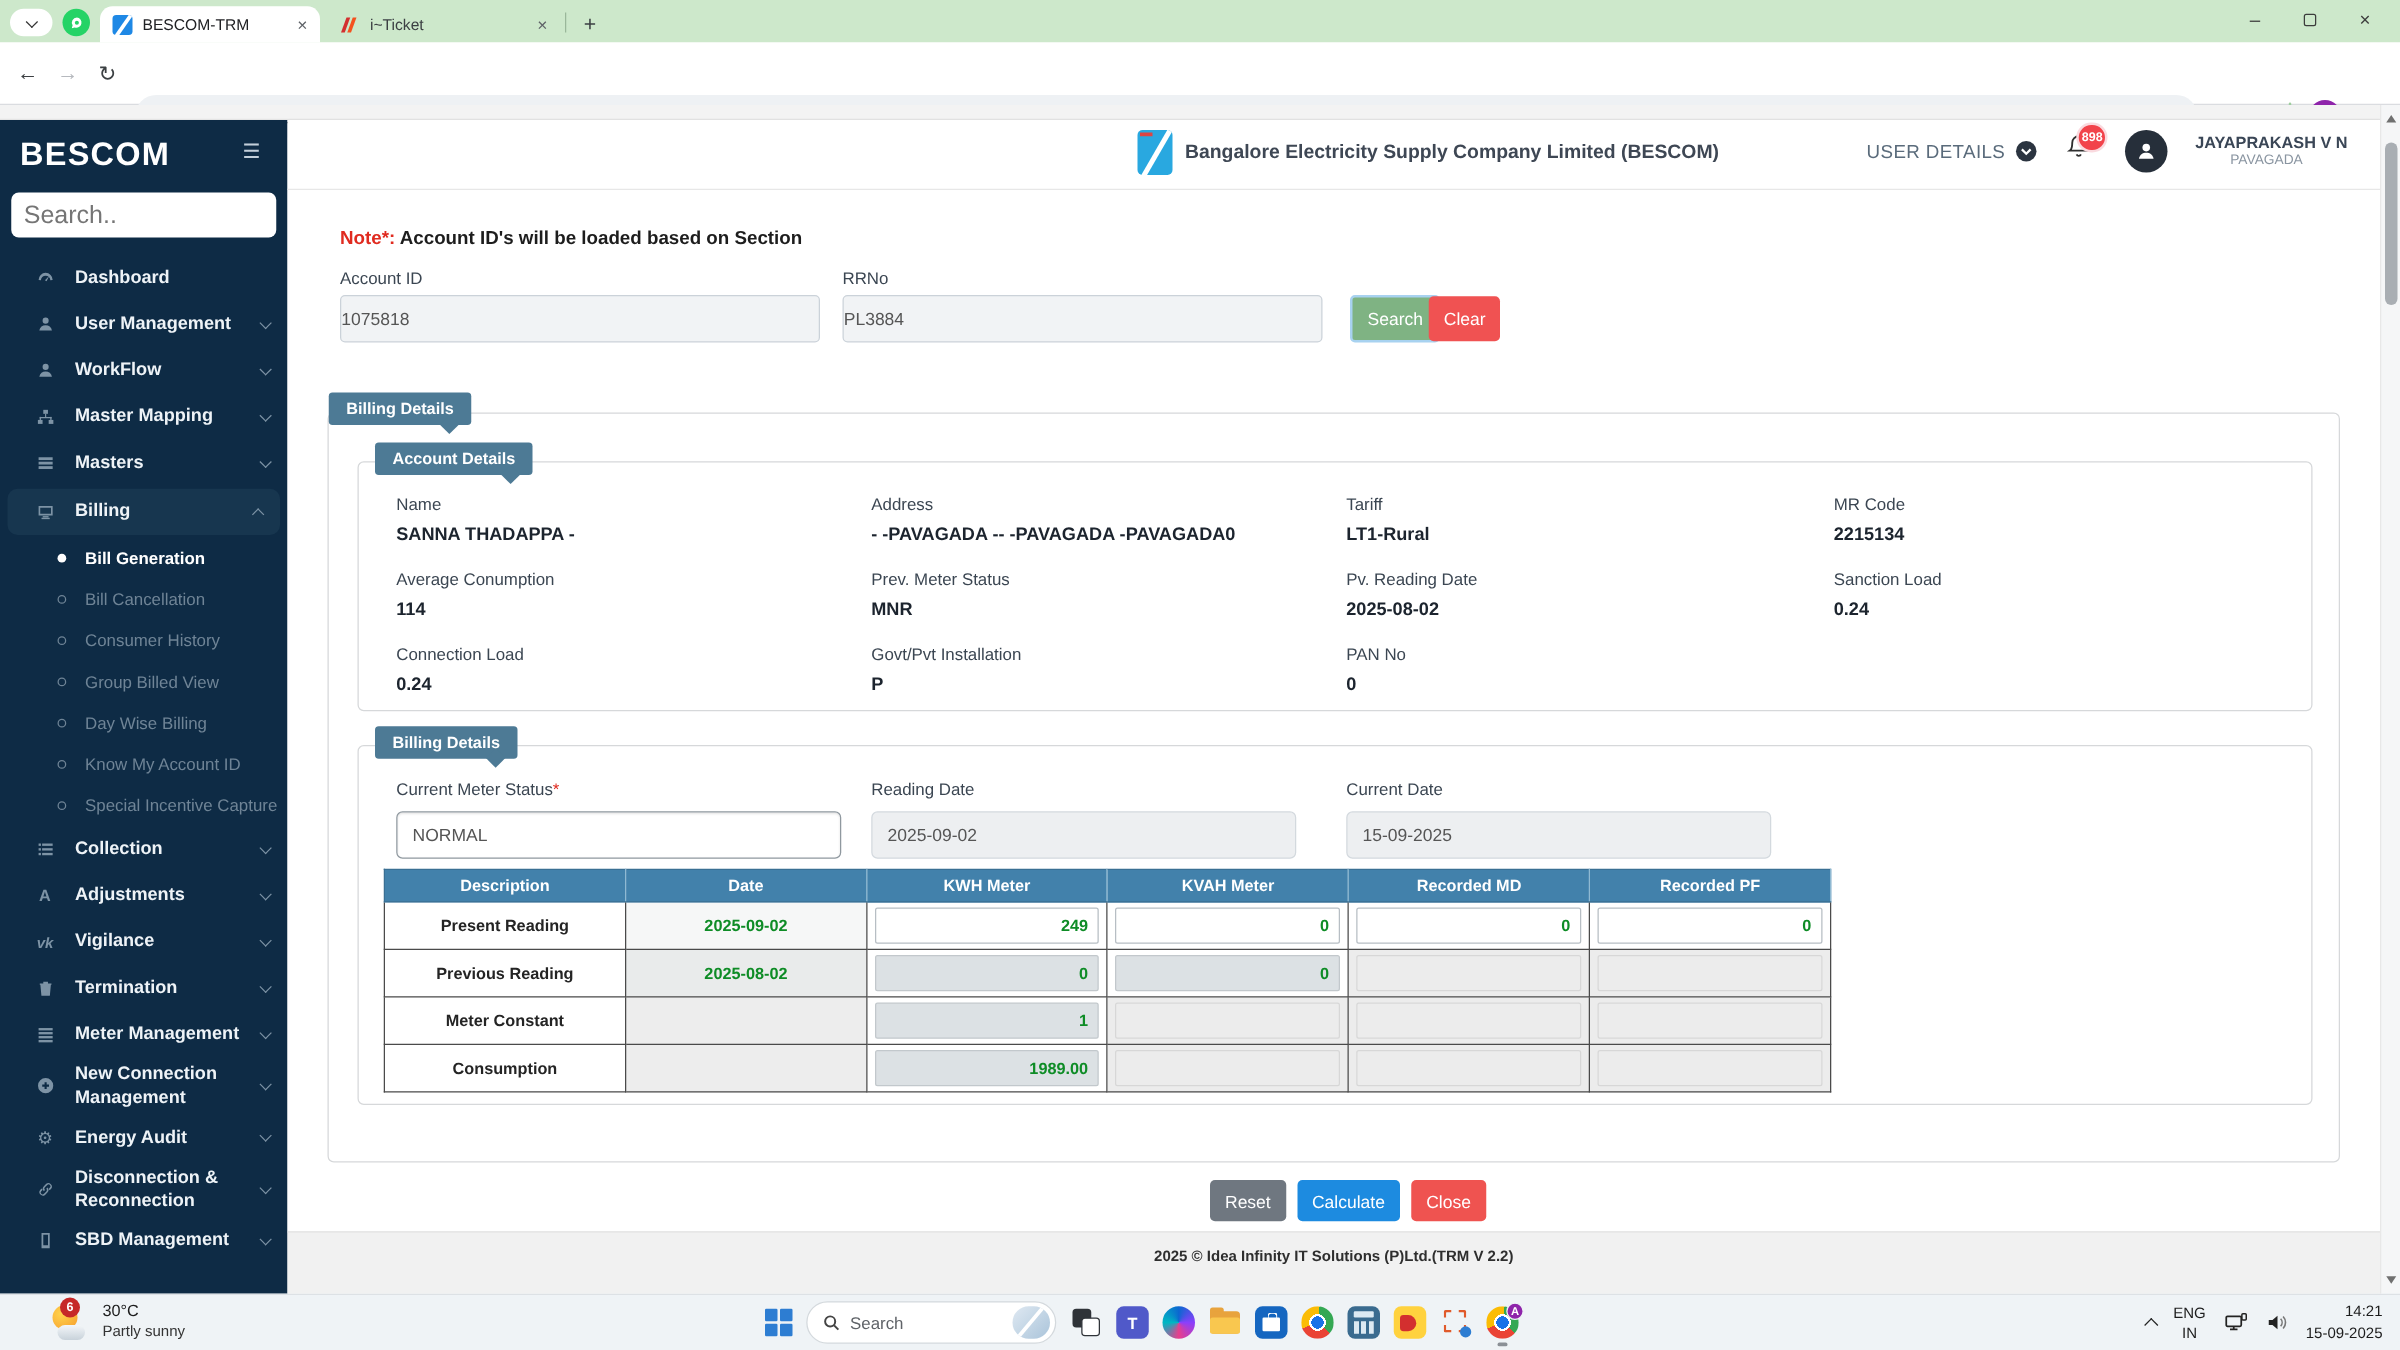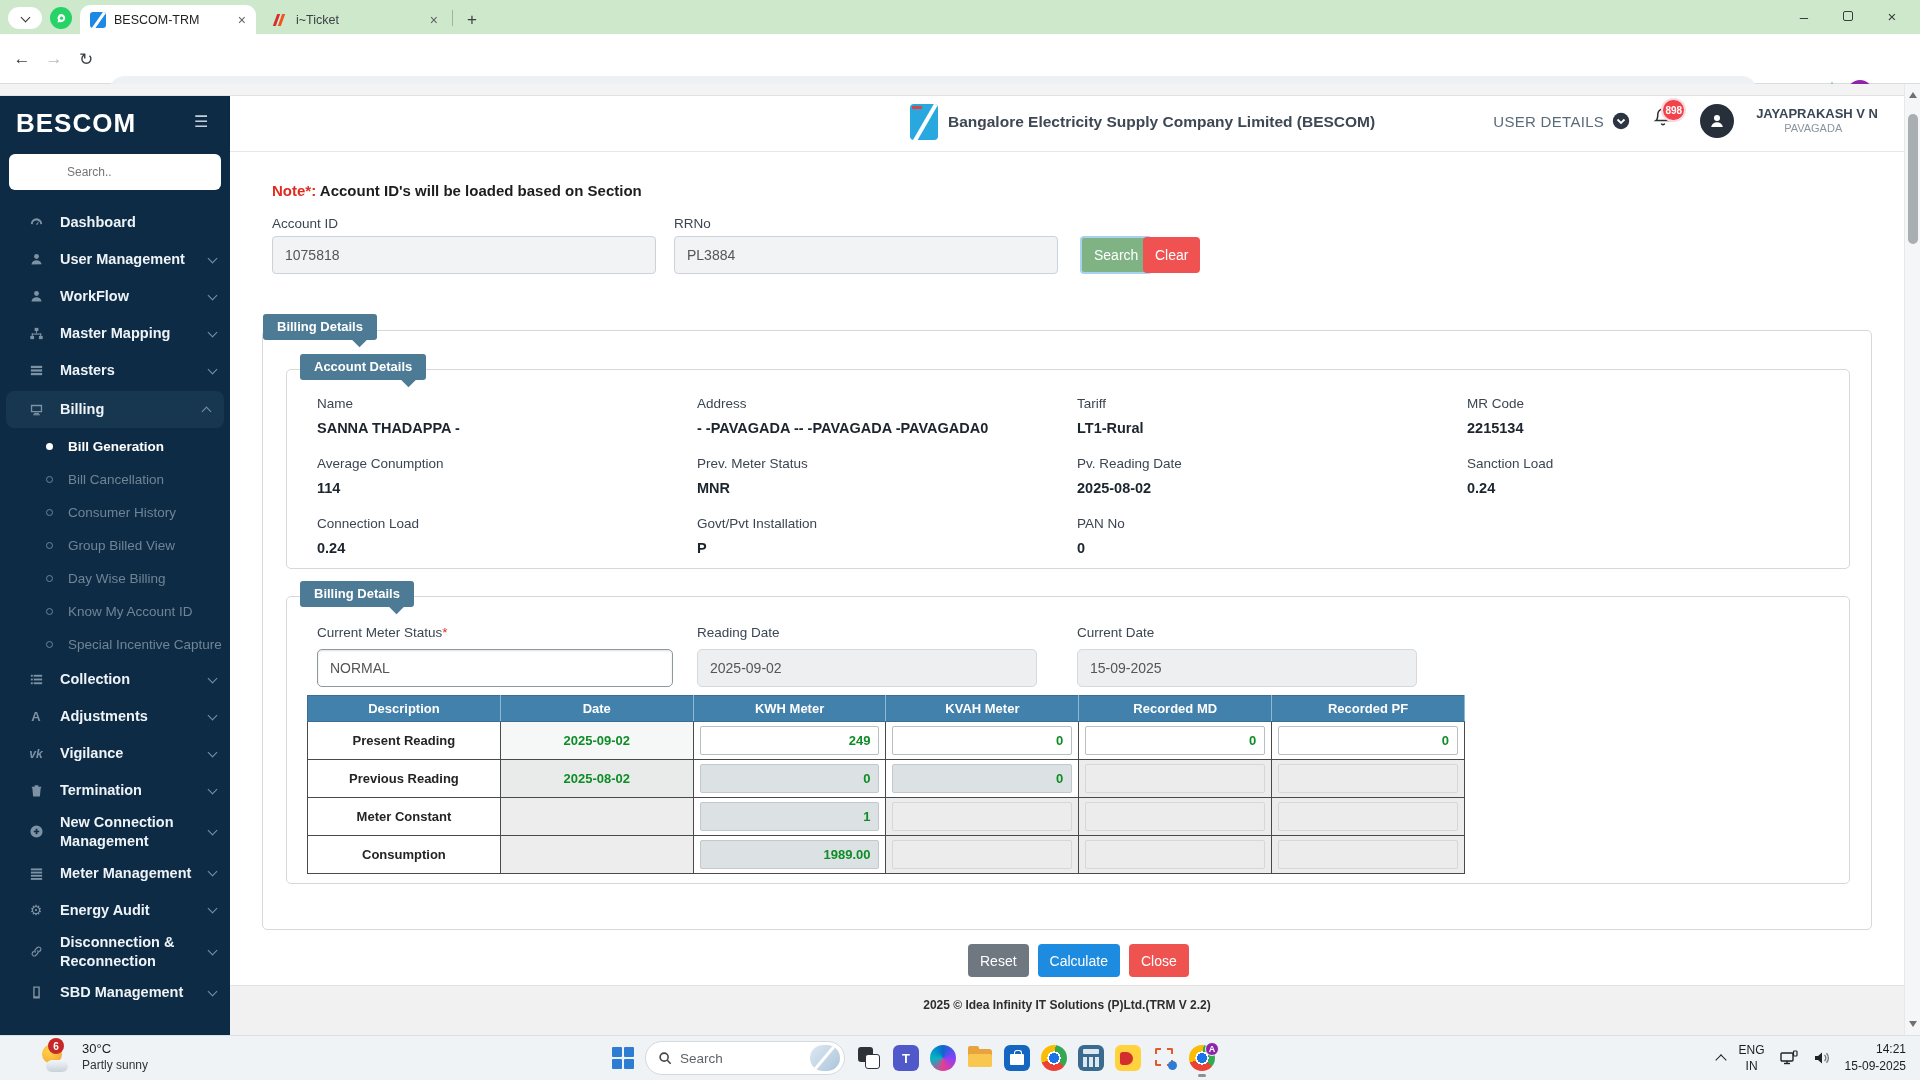--- a/index.html
+++ b/index.html
@@ -49,21 +49,21 @@
 
   #strip { left:0; top:84px; width:1920px; height:12px; background:#f3f3f3; border-bottom:1px solid #e4e4e4; }
 
   
   #sidebar { left:0; top:96px; width:230px; height:939px; background:#0e2b45; color:#eef3f7; overflow:hidden; }
   .brand-row { position:relative; height:54px; }
   .brand { position:absolute; left:16px; top:12px; font-size:26px; font-weight:bold; letter-spacing:1px; color:#fff; }
   .hamburger { position:absolute; right:16px; top:18px; width:20px; color:#c3cfda; font-size:16px; line-height:1; }
   .side-search { position:absolute; left:9px; top:58px; width:212px; height:36px; background:#fff; border-radius:6px;
                  display:flex; align-items:center; padding:0 10px; }
-  .side-search input { border:none; outline:none; flex:1; font-size:12px; color:#444; font-family:inherit; background:transparent;margin-left:48px; }
+  .side-search input { border:none; outline:none; flex:1; font-size:20px; color:#444; font-family:inherit; background:transparent; }
   #nav { position:absolute; left:0; top:108px; right:0; }
   .nav-item { display:flex; align-items:center; min-height:37px; padding:4px 14px 4px 26px; }
   .nav-item.active { background:#17364f; border-radius:8px; margin:2px 6px; padding-left:20px; }
   .nico { width:20px; flex:0 0 20px; display:flex; justify-content:center; color:#7d93a5; fill:#7d93a5; font-size:14px; }
   .nico svg { width:15px; height:15px; fill:#7d93a5; }
   .nlabel { margin-left:14px; font-size:14.5px; font-weight:600; color:#eef3f7; width:132px; line-height:1.3; }
   .chev { width:7px; height:7px; border-right:1.6px solid #7d93a5; border-bottom:1.6px solid #7d93a5;
           transform:rotate(45deg); margin-left:auto; margin-top:-3px; }
   .chev.up { transform:rotate(-135deg); margin-top:4px; }
   .sub-item { display:flex; align-items:center; height:33px; padding-left:46px; }
@@ -88,21 +88,21 @@
   .hdr-avatar { width:34px; height:34px; border-radius:50%; background:#262f3a; display:flex; align-items:center; justify-content:center; }
   .hdr-user { line-height:1.25; }
   .hdr-user .nm { font-size:13px; font-weight:bold; color:#3a4656; }
   .hdr-user .loc { font-size:11px; color:#8a95a1;margin-left:28px; }
 
   
   #content { left:230px; top:152px; width:1674px; height:833px; background:#fff; }
   .note { left:42px; top:30px; font-size:15px; font-weight:bold; color:#1d1d1d; }
   .note .red { color:#e02b20; }
   .flabel { font-size:13.5px; color:#3b4652; }
-  .tinput { height:38px; background:#f1f3f5; border:1px solid #cbd2d9; border-radius:4px; padding:0 12px;
+  .tinput { height:38px; background:#f1f3f5; border:1px solid #cbd2d9; border-radius:4px; padding:0 0;
             font-size:14px; color:#555; font-family:inherit; width:100%; outline:none; }
   .btn { height:36px; border:none; border-radius:4px; color:#fff; font-size:14px; font-family:inherit; padding:0 12px; }
   .btn-search { background:#7fb383; border:2px solid #a8d2f0; }
   .btn-clear { background:#f05252; }
   .panel { position:absolute; background:#fff; border:1px solid #d6d8da; border-radius:5px; }
   .tag { position:absolute; background:#4d7a95; color:#fff; font-size:13px; font-weight:bold;
          padding:5px 14px 6px; border-radius:3px; z-index:4; }
   .tag::after { content:""; position:absolute; right:12px; bottom:-5px; width:11px; height:11px; background:#4d7a95;
                 transform:rotate(45deg); z-index:-1; }
   .acct-grid { display:grid; grid-template-columns:380px 380px 390px 1fr; padding:26px 0 0 30px; row-gap:20px; }
@@ -419,37 +419,37 @@
             <path d="M3.5 5h9l-.9 9.5h-7.2zM6 2.5h4V4h3v1.2H3V4h3z"></path>
           </svg>
       </span>
       <span class="nlabel">Termination</span>
       <span class="chev"></span>
     </div>
 
     <div class="nav-item">
       <span class="nico">
         <svg viewBox="0 0 16 16">
-            <path d="M8 1.5A6.5 6.5 0 118 14.5 6.5 6.5 0 018 1.5zm-.9 3.6v2h-2v1.8h2v2h1.8v-2h2V7.1h-2v-2z"></path>
-          </svg>
-      </span>
-      <span class="nlabel">New Connection Management</span>
-      <span class="chev"></span>
-    </div>
-
-    <div class="nav-item">
-      <span class="nico">
-        <svg viewBox="0 0 16 16">
             <rect x="2" y="2.6" width="12" height="2"></rect>
             <rect x="2" y="6" width="12" height="2"></rect>
             <rect x="2" y="9.4" width="12" height="2"></rect>
             <rect x="2" y="12.8" width="12" height="2"></rect>
           </svg>
       </span>
       <span class="nlabel">Meter Management</span>
+      <span class="chev"></span>
+    </div>
+
+    <div class="nav-item">
+      <span class="nico">
+        <svg viewBox="0 0 16 16">
+            <path d="M8 1.5A6.5 6.5 0 118 14.5 6.5 6.5 0 018 1.5zm-.9 3.6v2h-2v1.8h2v2h1.8v-2h2V7.1h-2v-2z"></path>
+          </svg>
+      </span>
+      <span class="nlabel">New Connection Management</span>
       <span class="chev"></span>
     </div>
 
     <div class="nav-item">
       <span class="nico">⚙</span>
       <span class="nlabel">Energy Audit</span>
       <span class="chev"></span>
     </div>
 
     <div class="nav-item">

